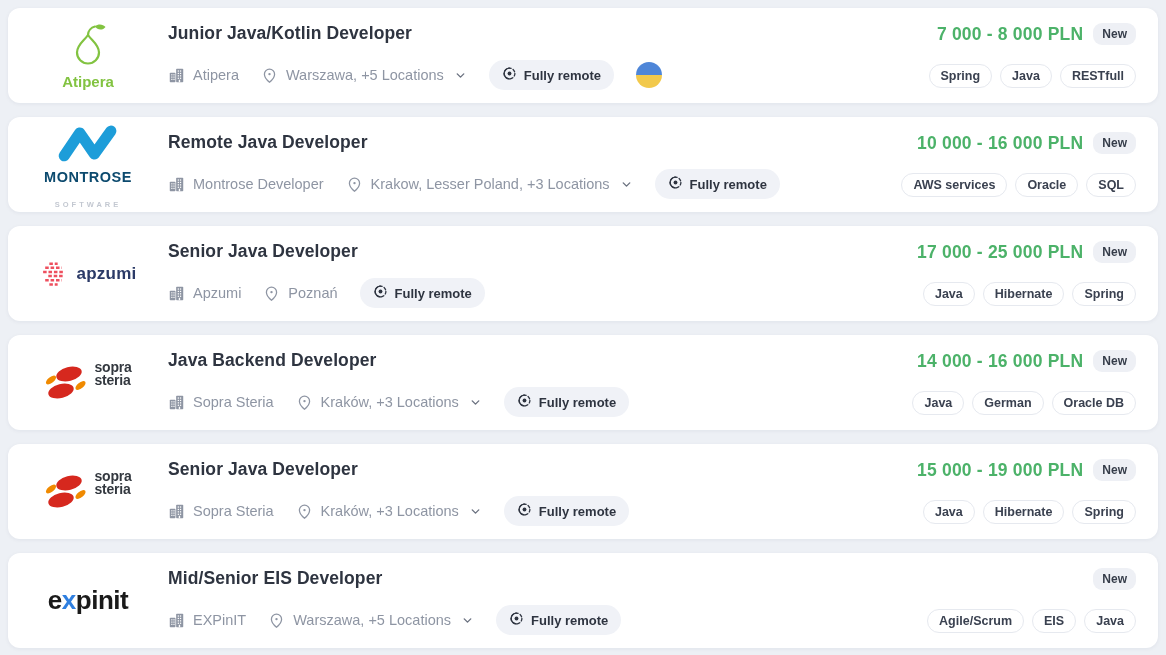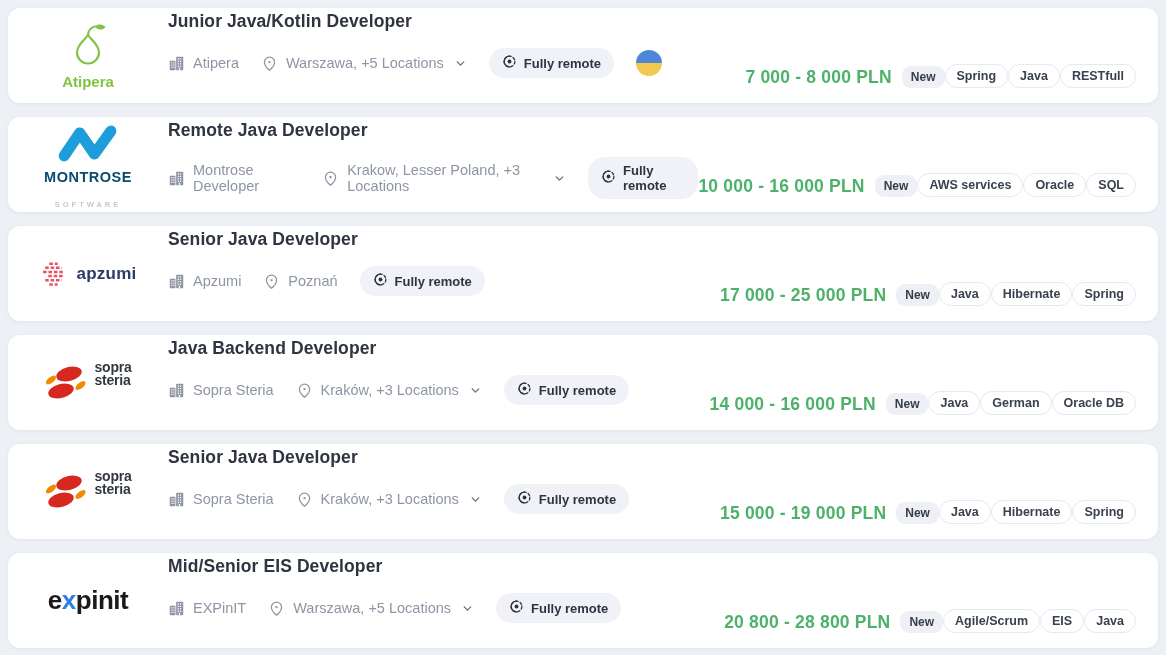--- a/index.html
+++ b/index.html
@@ -24,28 +24,28 @@
     width:160px;
     flex:0 0 160px;
     display:flex;
     align-items:center;
     justify-content:center;
   }
   .mid-cell {
     flex:1;
     display:flex;
     flex-direction:column;
-    justify-content:flex-start;
-    padding:3px 0 13px 0;
+    justify-content:space-between;
+    padding:15px 0 13px 0;
     min-width:0;
     gap:16px;
   }
   .right-cell {
     display:flex;
-    flex-direction:row;
+    flex-direction:column;
     justify-content:space-between;
     align-items:flex-end;
     padding:15px 22px 15px 0;
   }
   .title { font-size:17.5px; font-weight:700; color:#2e3440; letter-spacing:0.1px; }
   .meta-row { display:flex; align-items:center; gap:22px; }
   .meta-group { display:flex; align-items:center; gap:8px; color:#8e95a3; font-size:14.5px; }
   .meta-group svg { flex:0 0 auto; display:block; }
   .loc-chevron { display:flex; align-items:center; margin-left:2px; }
   .remote-pill {
@@ -58,21 +58,21 @@
     width:26px; height:26px; border-radius:50%;
     background:linear-gradient(#4e86d8 50%, #f2c94c 50%);
   }
   .salary-row { display:flex; align-items:center; gap:10px; }
   .salary { font-size:17.5px; font-weight:700; color:#4cb269; letter-spacing:0.2px; }
   .new-badge {
     background:#eef0f5; color:#363d4a;
     font-size:12px; font-weight:700;
     padding:4px 9px; border-radius:9px;
   }
-  .tag-list { display:flex; align-items:center; }
+  .tag-list { display:flex; align-items:center; gap:8px; }
   .tag {
     background:#fff;
     border:1px solid #e6e9ef;
     border-radius:14px;
     padding:4px 11px;
     font-size:12.5px; font-weight:600; color:#3a4150;
     white-space:nowrap;
   }
   
   .logo-atipera { text-align:center; }
@@ -591,21 +591,20 @@
             </svg>
           </span>
           <span>Fully remote</span>
         </span>
 
       </div>
     </div>
 
     <div class="right-cell">
       <div class="salary-row">
-        <span class="salary">20 800 - 28 800 PLN</span>
         <span class="new-badge">New</span>
       </div>
       <div class="tag-list">
           <span class="tag">Agile/Scrum</span>
           <span class="tag">EIS</span>
           <span class="tag">Java</span>
         </div>
     </div>
   </article>
 </main>

